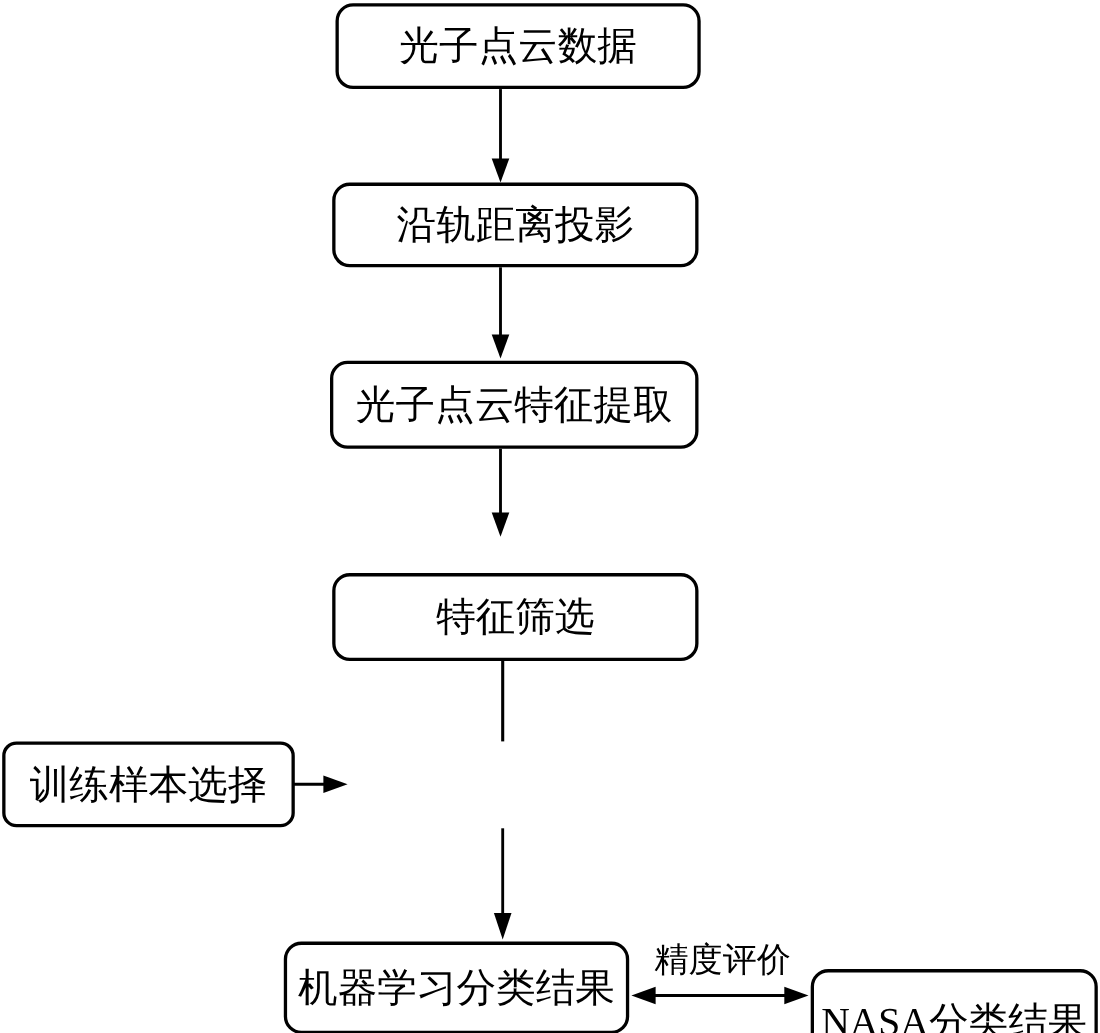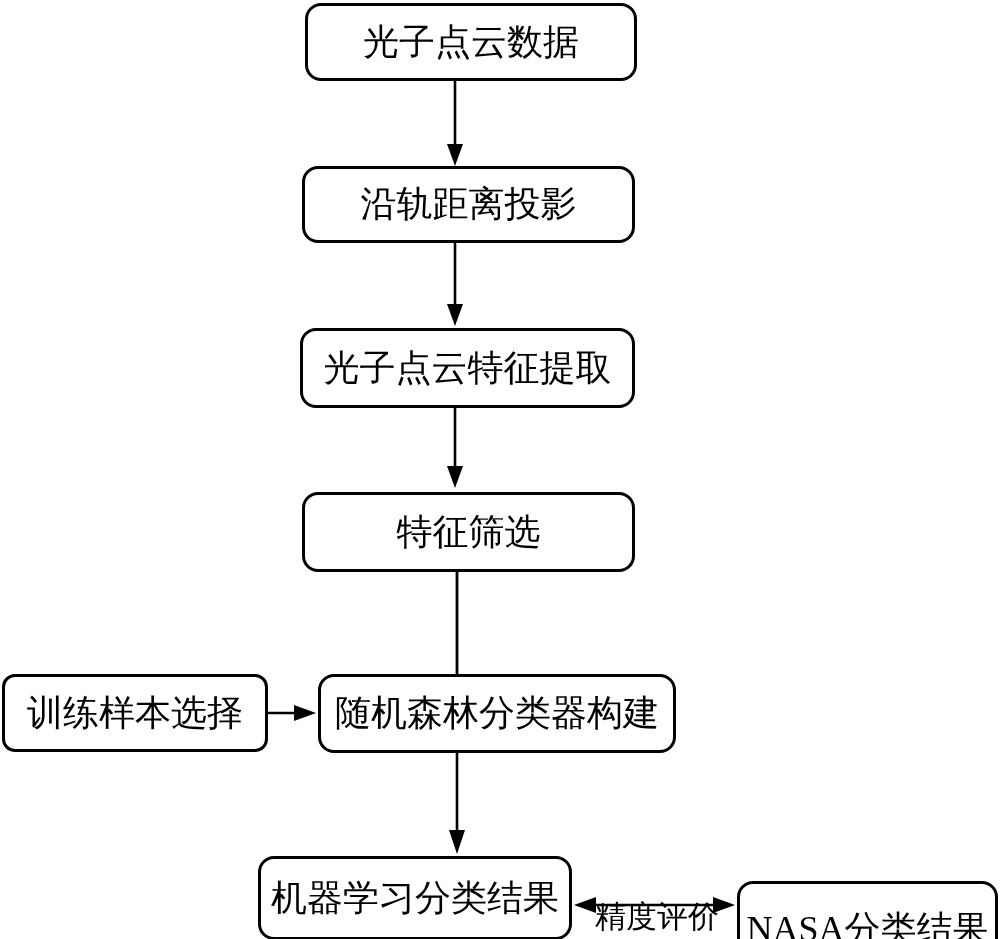--- a/index.html
+++ b/index.html
@@ -35,27 +35,26 @@
     color: #000000;
     white-space: nowrap;
     letter-spacing: 0px;
   }
   .edge-label {
     position: absolute;
     font-size: 31px;
     color: #000000;
     white-space: nowrap;
     text-align: center;
-    margin-top: 44px;
   }
   
   #node-photon-data        { left: 305px; top: 3px;   width: 332px; height: 78px; }
   #node-along-track        { left: 302px; top: 166px; width: 333px; height: 77px; }
   #node-feature-extraction { left: 300px; top: 328px; width: 335px; height: 80px; }
-  #node-feature-selection  { left: 302px; top: 492px; width: 333px; height: 80px; }
+  #node-feature-selection  { left: 302px; top: 521px; width: 333px; height: 80px; }
   #node-training-sample    { left: 2px;   top: 674px; width: 266px; height: 78px; border-radius: 13px; }
   #node-random-forest      { left: 318px; top: 674px; width: 358px; height: 79px; }
   #node-ml-result          { left: 258px; top: 856px; width: 314px; height: 84px; }
   #node-nasa-result        { left: 737px; top: 881px; width: 261px; height: 96px; }
   #label-accuracy          { left: 594px; top: 852px; width: 126px; }
 </style>
 </head>
 <body>
 
 <div id="canvas">
@@ -101,21 +100,20 @@
   <div class="node" id="node-photon-data">光子点云数据</div>
 
   <div class="node" id="node-feature-extraction">光子点云特征提取</div>
 
   <div class="node" id="node-along-track">沿轨距离投影</div>
 
   <div class="node" id="node-feature-selection">特征筛选</div>
 
   <div class="node" id="node-training-sample">训练样本选择</div>
 
-  <div class="node" id="node-random-forest">随机森林分类器构建</div>
 
   <div class="node" id="node-ml-result">机器学习分类结果</div>
 
   <div class="node" id="node-nasa-result">NASA分类结果</div>
 
   <div class="edge-label" id="label-accuracy">精度评价</div>
 
 </div>
 
 </body></html>

